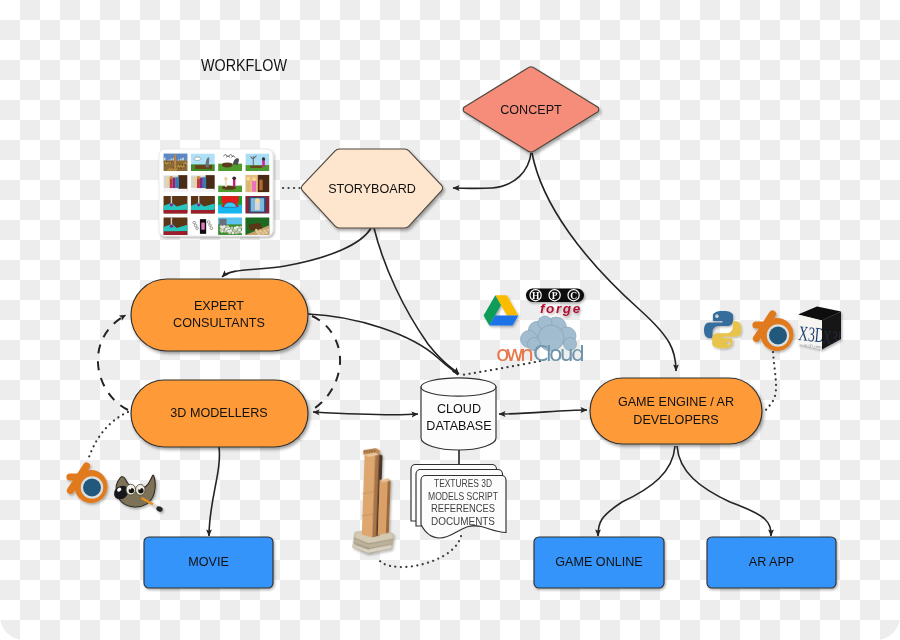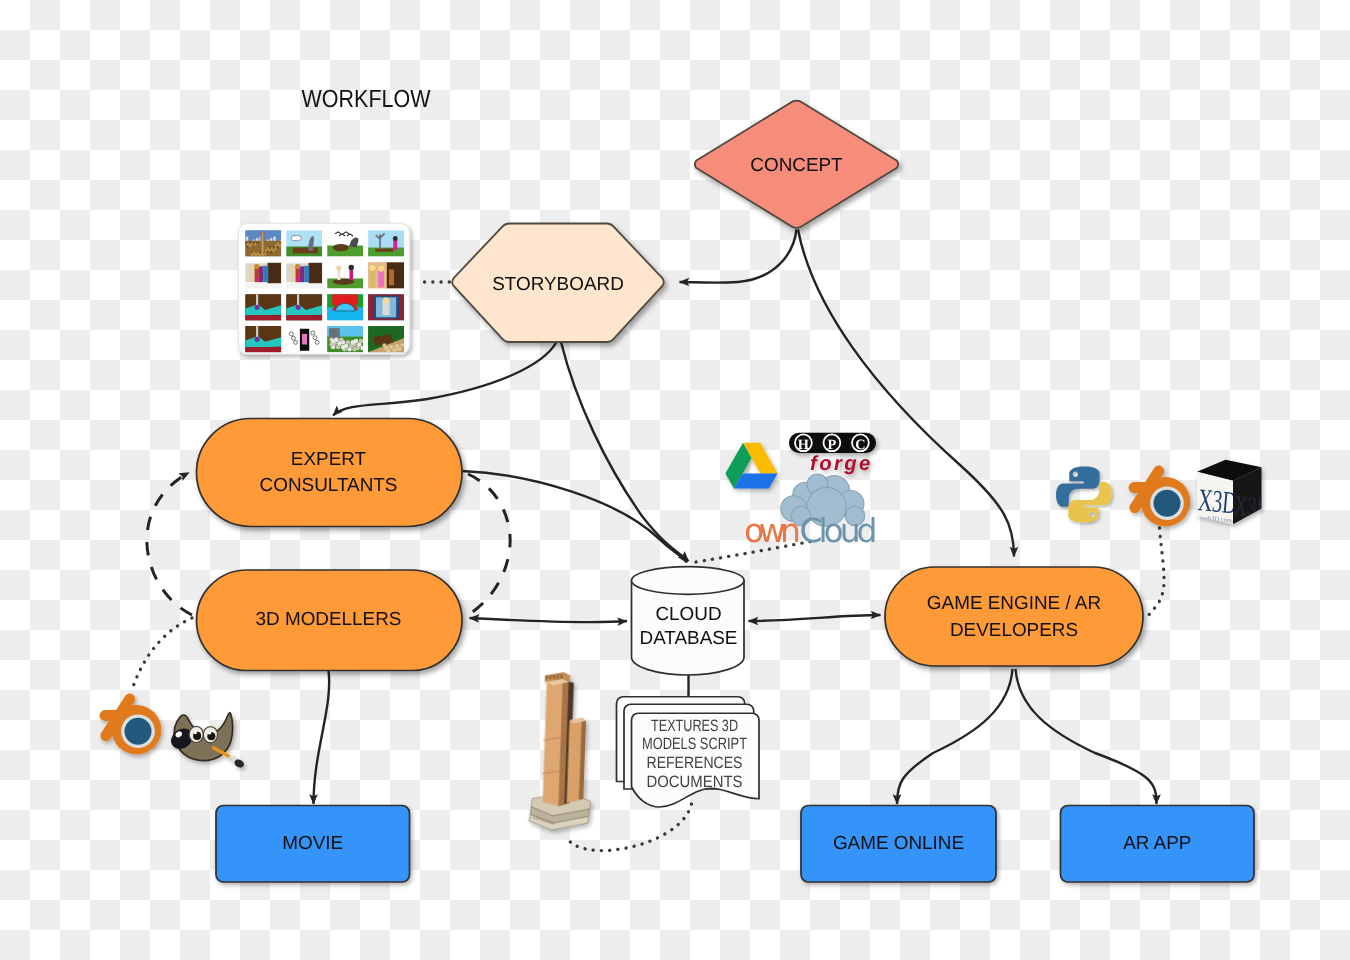--- a/index.html
+++ b/index.html
@@ -5,20 +5,21 @@
   html,body{margin:0;padding:0;background:#fff;}
   body{width:900px;height:640px;overflow:hidden;
        font-family:"Liberation Sans",sans-serif;}
   #stage{position:relative;width:900px;height:640px;
     background-image:
       linear-gradient(45deg,#ededed 25%,transparent 25%,transparent 75%,#ededed 75%),
       linear-gradient(45deg,#ededed 25%,transparent 25%,transparent 75%,#ededed 75%);
     background-size:40px 40px;
     background-position:0 0,20px 20px;
     background-color:#ffffff;
+    border-radius:24px;
   }
   svg.layer{position:absolute;left:0;top:0;width:900px;height:640px;overflow:visible;}
   .nodetext{font-family:"Liberation Sans",sans-serif;font-size:12.6px;fill:#111111;
             text-anchor:middle;}
   .title{font-family:"Liberation Sans",sans-serif;font-size:16.5px;fill:#141414;}
   .edge{fill:none;stroke:#242424;stroke-width:1.6;}
   .edge-dash{fill:none;stroke:#242424;stroke-width:2.0;stroke-dasharray:9 8;}
   .edge-dot{fill:none;stroke:#3a3a3a;stroke-width:2.2;stroke-dasharray:0.1 5.4;stroke-linecap:round;}
   .shp{stroke:#51483f;stroke-width:1.2;}
   .shp.dark{stroke:#30302f;stroke-width:1.15;}

